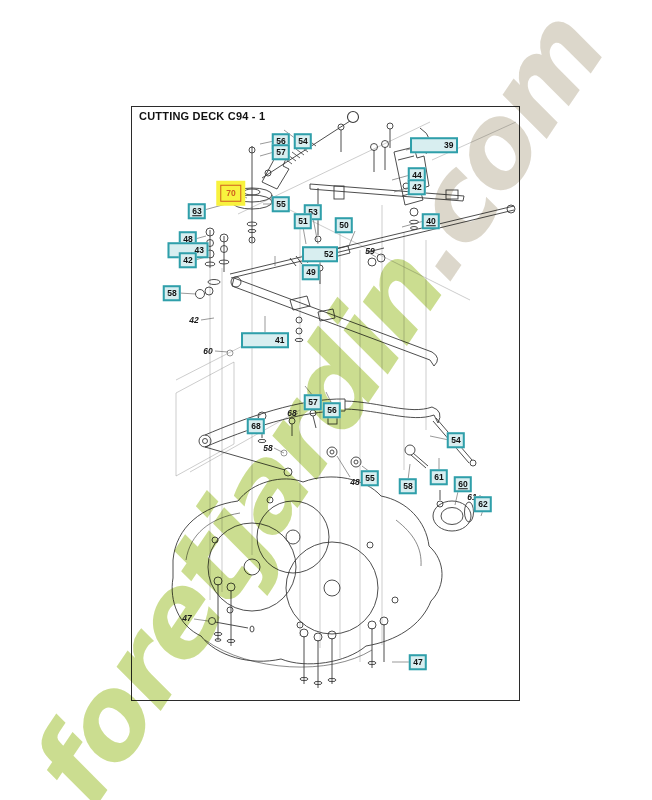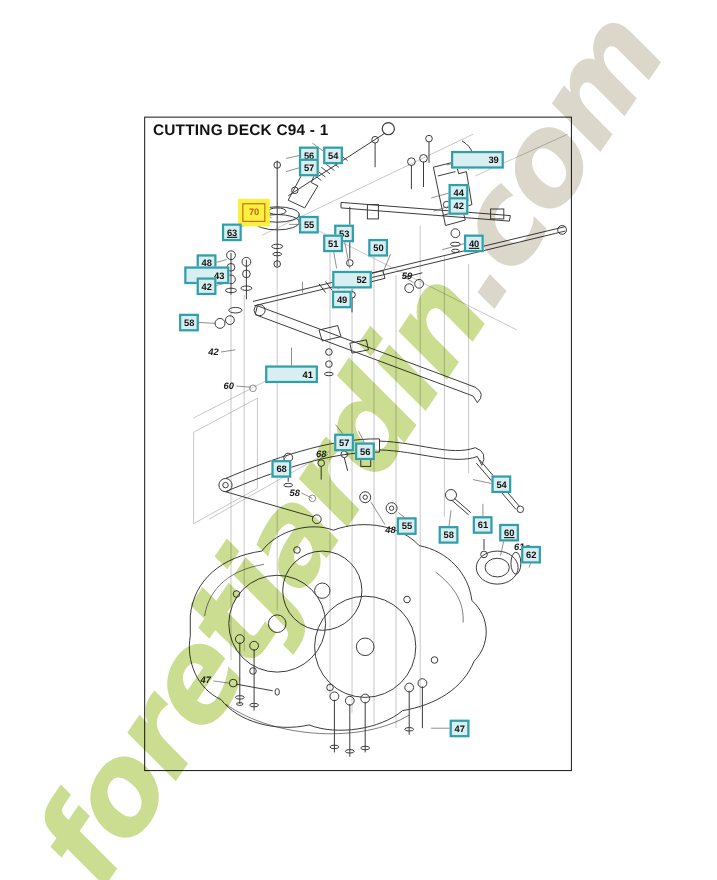--- a/index.html
+++ b/index.html
@@ -1,20 +1,20 @@
 <!DOCTYPE html>
 <html style="--callout-border: #2f9faa; --callout-bg: #d8eef0; --callout-text: #111111; --hl-bg: #f8f23e; --hl-text: #cf5f1f; --wm-green: #c6da84; --wm-tan: #d9d3c6;"><head>
 <meta charset="utf-8">
 <style>
   html,body{margin:0;padding:0;background:#ffffff;}
   #stage{position:relative;width:652px;height:800px;background:#fff;overflow:hidden;
          font-family:"Liberation Sans",sans-serif;}
   #frame{position:absolute;left:131px;top:106px;width:389px;height:595px;
          border:1px solid #2b2b2b;background:#fff;box-sizing:border-box;}
-  #title{position:absolute;left:139px;top:110px;font-size:14px;font-weight:bold;
+  #title{position:absolute;left:139px;top:110px;font-size:11px;font-weight:bold;
          color:#111;letter-spacing:.2px;}
   svg.art{position:absolute;left:0;top:0;pointer-events:none;}
   #watermark{position:absolute;left:318px;top:408px;transform:translate(-50%,-50%) rotate(-56deg);
          white-space:nowrap;font-size:112px;font-weight:bold;font-style:italic;
          font-family:"DejaVu Sans",sans-serif;letter-spacing:-4px;
          mix-blend-mode:multiply;opacity:.9;line-height:1;}
   #watermark .green{color:var(--wm-green,#c6da84);}
   #watermark .tan{color:var(--wm-tan,#d9d3c6);}
   .callout{position:absolute;transform:translate(-50%,-50%);font-weight:bold;
          font-size:8.5px;line-height:1;color:var(--callout-text,#111);text-align:center;}
@@ -273,21 +273,21 @@
 
   <div id="callout-layer">
       <span class="callout boxed" style="left: 281px; top: 141px;">56</span>
       <span class="callout boxed" style="left: 281px; top: 152px;">57</span>
       <span class="callout boxed" style="left: 303px; top: 141px;">54</span>
       <span class="callout boxed" style="left: 434px; top: 145px; padding-left: 32px;">39</span>
       <span class="callout boxed" style="left: 417px; top: 175px; text-align: right;">44</span>
       <span class="callout boxed" style="left: 417px; top: 187px;">42</span>
       <span class="callout boxed" style="left: 431px; top: 221px; text-decoration: underline;">40</span>
       <span class="callout highlight" style="left: 231px; top: 193px;">70</span>
-      <span class="callout boxed" style="left: 211px; top: 211px; text-decoration: underline;">63</span>
+      <span class="callout boxed" style="left: 197px; top: 211px; text-decoration: underline;">63</span>
       <span class="callout boxed" style="left: 281px; top: 204px;">55</span>
       <span class="callout boxed" style="left: 313px; top: 212px;">53</span>
       <span class="callout boxed" style="left: 303px; top: 221px;">51</span>
       <span class="callout boxed" style="left: 344px; top: 225px; text-align: center;">50</span>
       <span class="callout boxed" style="left: 320px; top: 254px; padding-left: 20px;">52</span>
       <span class="callout plain" style="left: 370px; top: 251px;">59</span>
       <span class="callout boxed" style="left: 188px; top: 239px;">48</span>
       <span class="callout boxed" style="left: 188px; top: 250px; padding-left: 25px;">43</span>
       <span class="callout boxed" style="left: 188px; top: 260px;">42</span>
       <span class="callout boxed" style="left: 275px; top: 272px; margin-left: 36px;">49</span>

